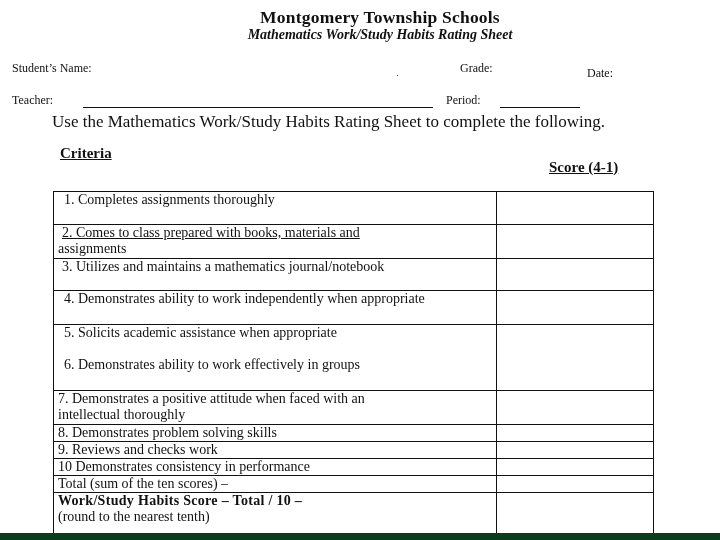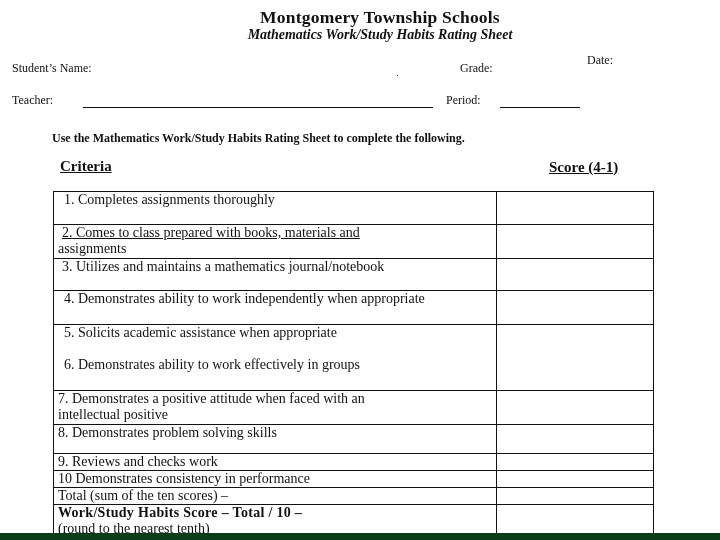--- a/index.html
+++ b/index.html
@@ -6,21 +6,21 @@
   body {
     width:720px; height:540px; overflow:hidden; position:relative;
     background:#ffffff; color:#111;
     font-family:"Liberation Serif", "DejaVu Serif", serif;
   }
   .abs { position:absolute; }
   .title { left:0; width:760px; top:7px; text-align:center; font-size:17.5px; font-weight:bold; letter-spacing:0.2px; }
   .subtitle { left:0; width:760px; top:27px; text-align:center; font-size:14px; font-style:italic; font-weight:bold; }
   .lbl { font-size:12px; }
   .line { border-bottom:1px solid #111; height:0; }
-  .instr { left:52px; top:131px; font-size:12px;font-weight:bold; }
+  .instr { left:52px; top:112px; font-size:17px; }
   .hdr { font-size:15px; font-weight:bold; text-decoration:underline; }
   table.grid {
     position:absolute; left:53px; top:191px; width:601px;
     border-collapse:collapse; table-layout:fixed; font-size:14px;
   }
   table.grid td { border:1.5px solid #111; padding:0 4px; vertical-align:top; line-height:16px; }
   table.grid td.score { width:148px; }
   .bold { font-weight:bold; letter-spacing:0.3px; }
   .footer { left:0; top:533px; width:720px; height:7px; background:#0c3d1b; }
   .dot { left:397px; top:75px; width:1px; height:1px; background:#333; }
@@ -29,31 +29,31 @@
 <body>
 
 <div class="abs title">Montgomery Township Schools</div>
 <div class="abs subtitle">Mathematics Work/Study Habits Rating Sheet</div>
 
 <div class="abs lbl" style="left:12px;top:61px;">Student’s Name:</div>
 <div class="abs" style="left:125px;top:58px;width:265px;height:22px;"></div>
 <div class="abs dot"></div>
 <div class="abs lbl" style="left:432px;top:61px;margin-left:28px;">Grade:</div>
 <div class="abs" style="left:500px;top:58px;width:80px;height:22px;"></div>
-<div class="abs lbl" style="left:587px;top:53px;">Date:</div>
+<div class="abs lbl" style="left:587px;top:66px;">Date:</div>
 <div class="abs" style="left:628px;top:58px;width:80px;height:22px;"></div>
 
 <div class="abs lbl" style="left:12px;top:93px;">Teacher:</div>
 <div class="abs line" style="left:83px;top:107px;width:350px;"></div>
 <div class="abs lbl" style="left:446px;top:93px;">Period:</div>
 <div class="abs line" style="left:500px;top:107px;width:80px;"></div>
 
 <div class="abs instr">Use the Mathematics Work/Study Habits Rating Sheet to complete the following.</div>
 
-<div class="abs hdr" style="left:60px;top:158px;">Criteria</div>
+<div class="abs hdr" style="left:60px;top:145px;">Criteria</div>
 <div class="abs hdr" style="left:549px;top:159px;">Score (4-1)</div>
 
 <table class="grid">
   <tbody>
       <tr style="height:33px;">
     <td><span style="padding-left:6px;">1.  Completes assignments thoroughly</span></td>
     <td class="score"></td>
   </tr>
   <tr style="height:34px;">
     <td>
@@ -73,25 +73,25 @@
   <tr style="height:66px;">
     <td>
           <div style="padding-left:6px;">5.  Solicits academic assistance when appropriate</div>
           <div style="padding-left:6px;margin-top:16px;">6.  Demonstrates ability to work effectively in groups</div>
         </td>
     <td class="score"></td>
   </tr>
   <tr style="height:34px;">
     <td>
           <div>7.    Demonstrates a positive attitude when faced with an</div>
-          <div>intellectual positive</div>
+          <div>intellectual thoroughly</div>
         </td>
     <td class="score"></td>
   </tr>
-  <tr style="height:29px;">
+  <tr style="height:17px;">
     <td>8.  Demonstrates problem solving skills</td>
     <td class="score"></td>
   </tr>
   <tr style="height:16px;">
     <td>9.  Reviews and checks work</td>
     <td class="score"></td>
   </tr>
   <tr style="height:17px;">
     <td>10   Demonstrates consistency in performance</td>
     <td class="score"></td>

